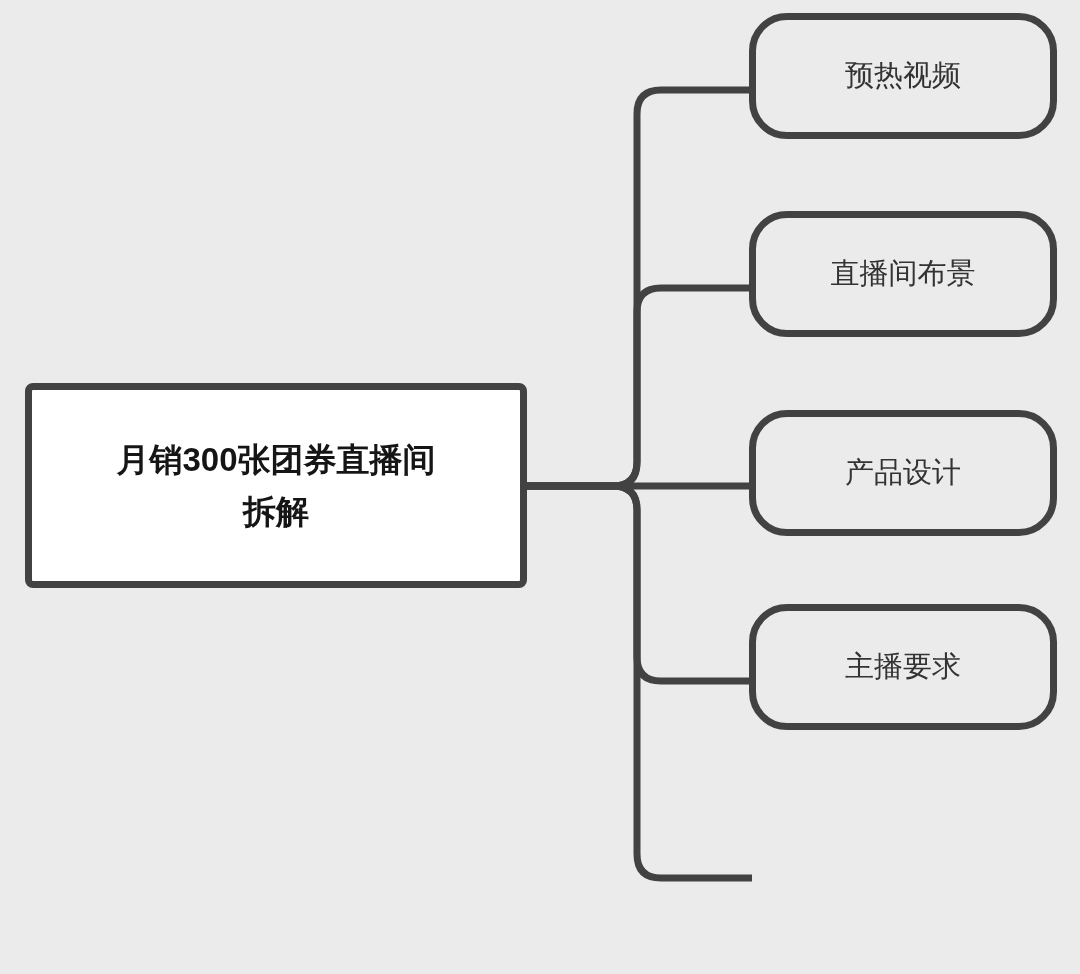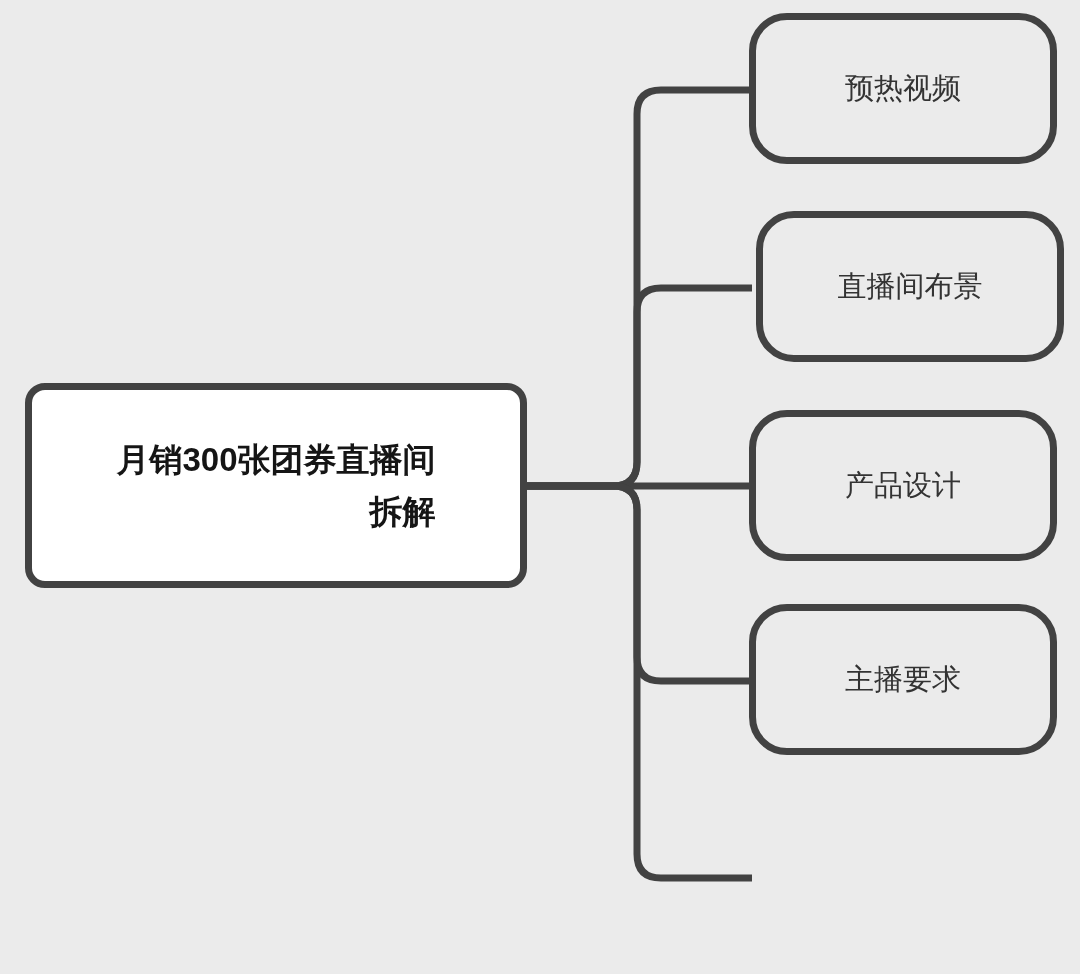--- a/index.html
+++ b/index.html
@@ -39,40 +39,39 @@
     align-items: center;
     justify-content: center;
     text-align: center;
     cursor: default;
   }
   .node.root {
     left: 25px;
     top: 383px;
     width: 502px;
     height: 205px;
-    border-radius: 20px;
+    border-radius: 8px;
     background: var(--node-fill-root, #ffffff);
     color: var(--root-text, #151515);
     font-size: 33px;
     font-weight: bold;
     line-height: 52px;
-    text-align: right;
   }
   .node.child {
     left: 749px;
     width: 308px;
-    height: 151px;
+    height: 126px;
     border-radius: 38px;
     background: var(--node-fill-child, #ebebeb);
     color: var(--child-text, #333333);
     font-size: 29px;
     font-weight: normal;
   }
   .child-1 { top: 13px; }
-  .child-2 { top: 211px; margin-left: 7px; }
+  .child-2 { top: 211px; }
   .child-3 { top: 410px; }
   .child-4 { top: 604px; }
   .child-5 { top: 801px; }
 </style>
 </head>
 <body>
 
 <div class="canvas">
 
   <svg class="edges" viewBox="0 0 1080 974" xmlns="http://www.w3.org/2000/svg">

